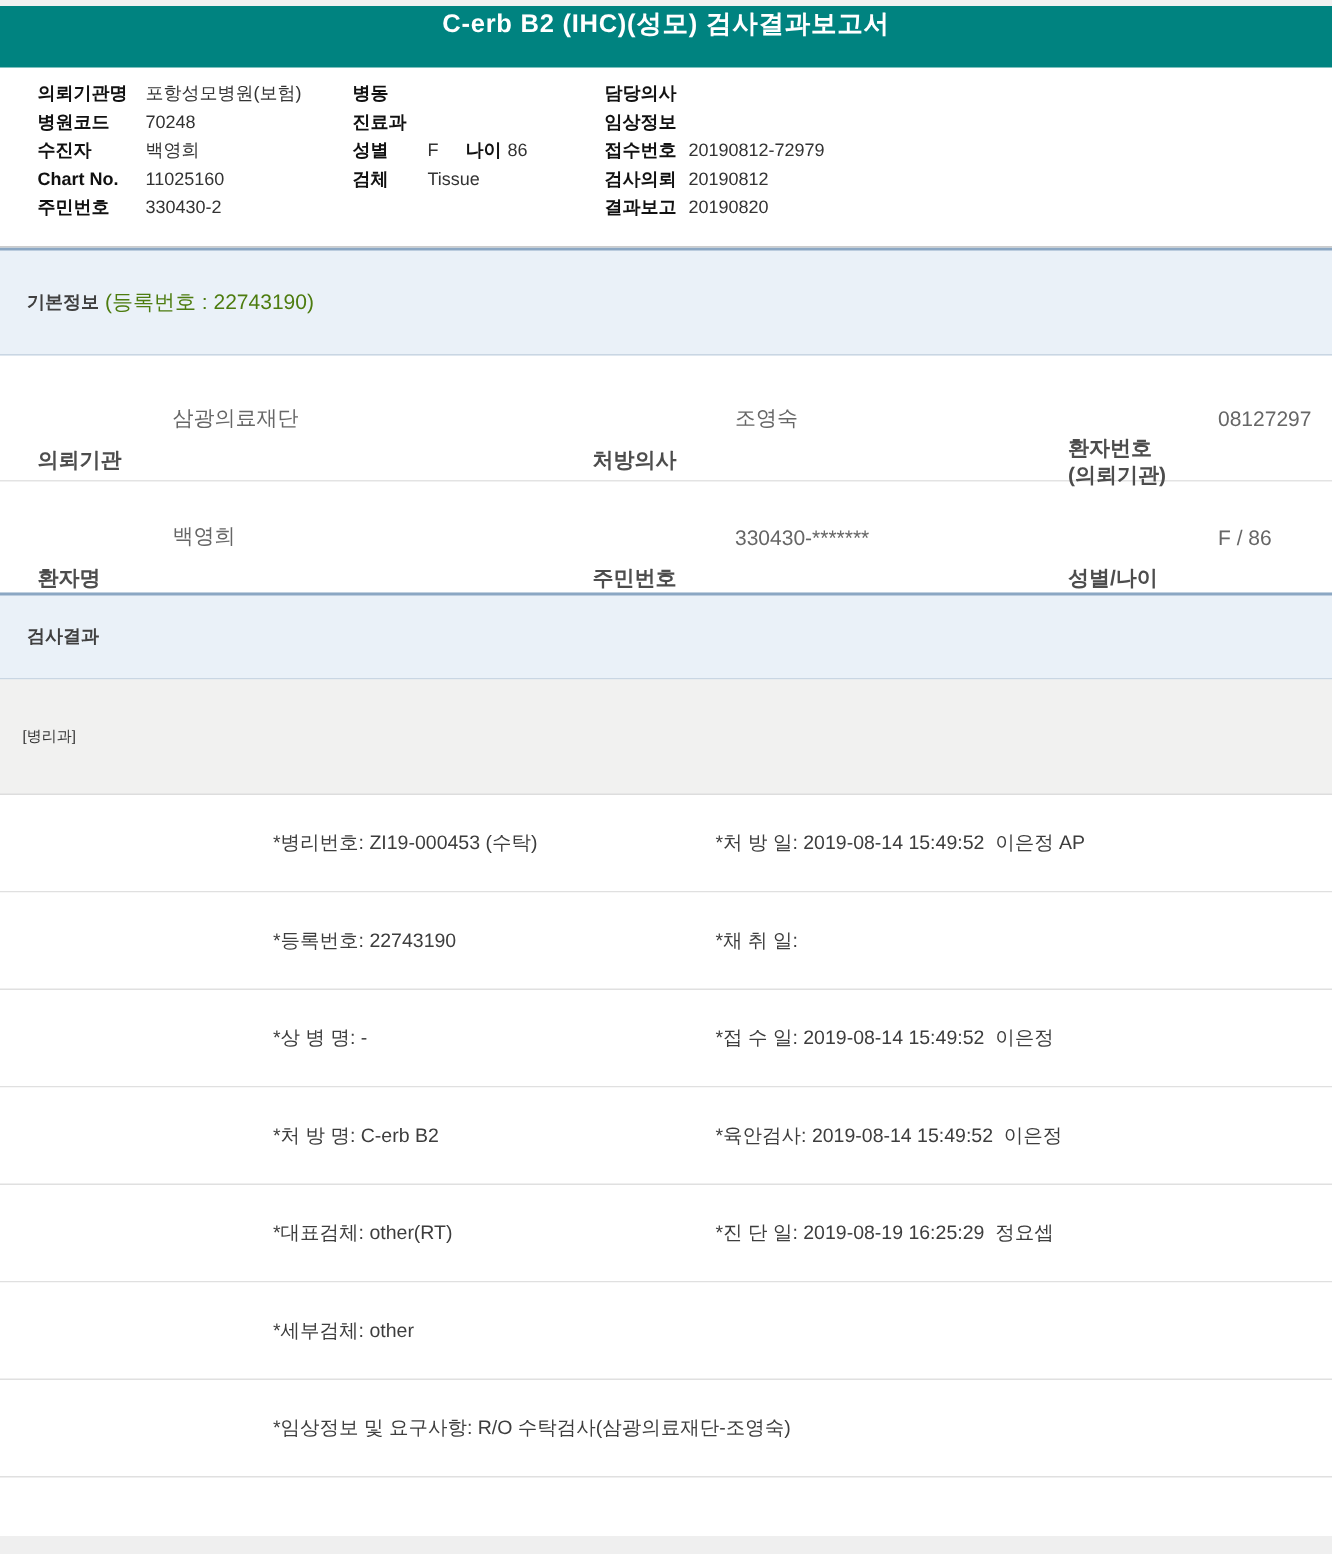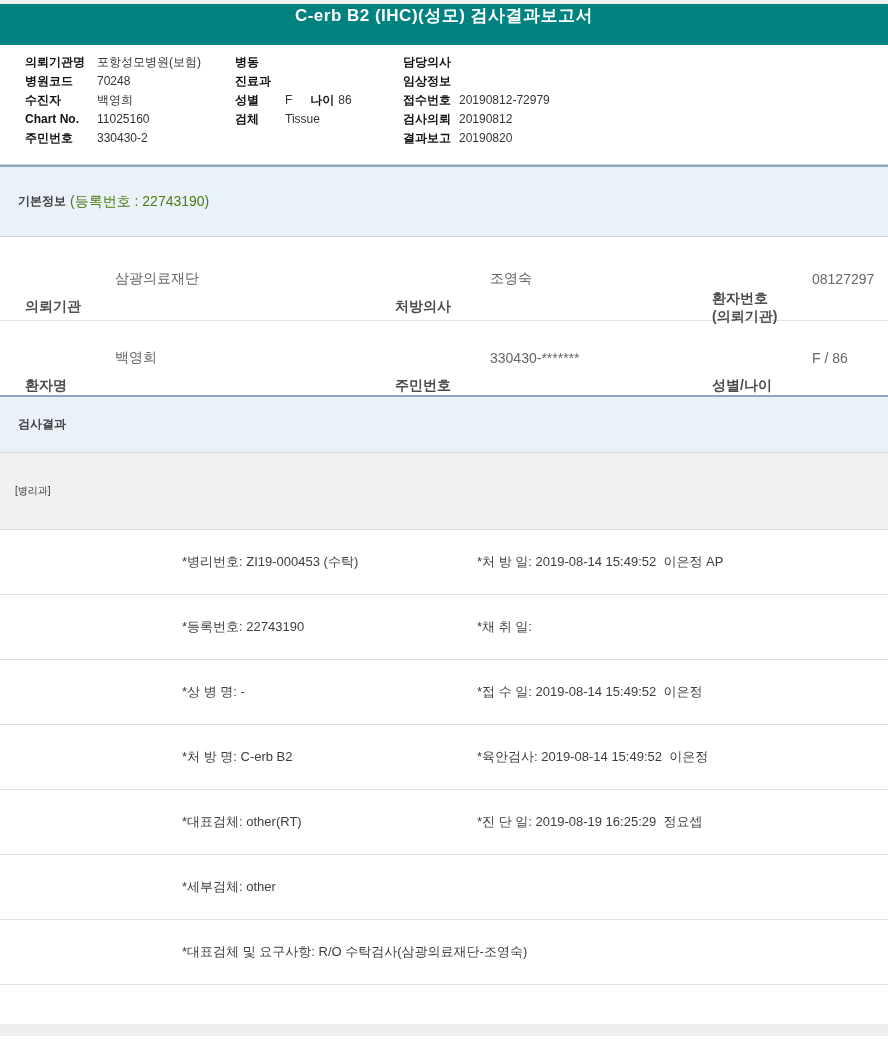--- a/index.html
+++ b/index.html
@@ -143,18 +143,18 @@
 </div>
 <div class="res-row">
   <span class="res-cell res-left">*대표검체: other(RT)</span>
   <span class="res-cell res-right">*진 단 일: 2019-08-19 16:25:29  정요셉</span>
 </div>
 <div class="res-row">
   <span class="res-cell res-left">*세부검체: other</span>
   <span class="res-cell res-right"></span>
 </div>
 <div class="res-row">
-  <span class="res-cell res-left">*대표검체 및 요구사항: R/O 수탁검사(삼광의료재단-조영숙)</span>
+  <span class="res-cell res-left">*임상정보 및 요구사항: R/O 수탁검사(삼광의료재단-조영숙)</span>
   <span class="res-cell res-right"></span>
 </div>
 
 <div class="empty-row"></div>
 <div class="footer-band"></div>
 
 </body></html>

